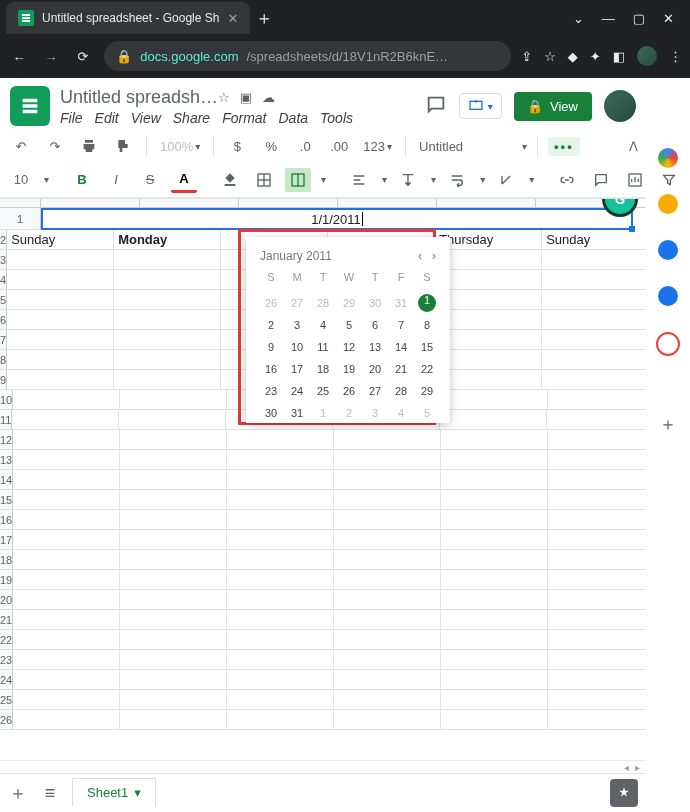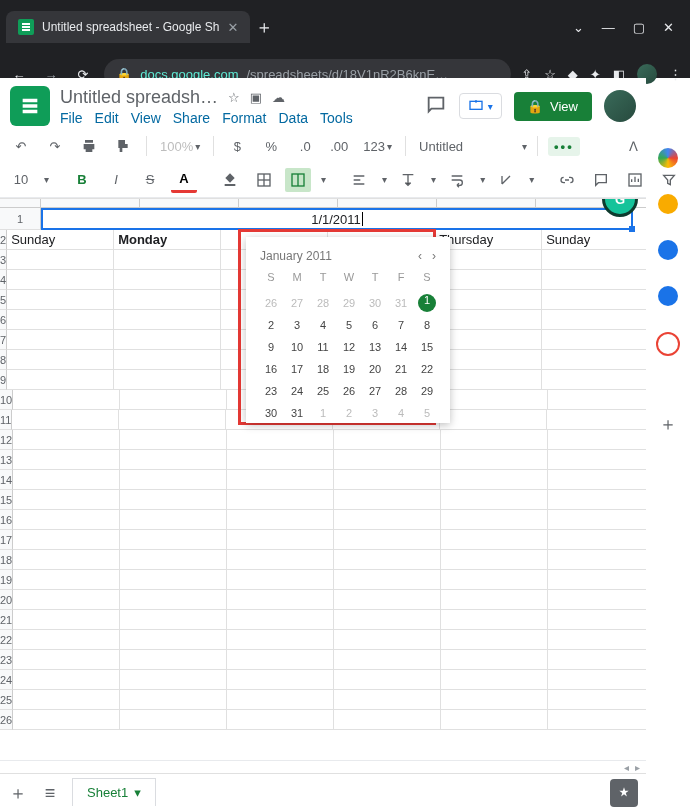--- a/index.html
+++ b/index.html
@@ -1,19 +1,19 @@
 <!DOCTYPE html>
 <html><head>
 <meta charset="utf-8">
 <style>
   html,body{margin:0;padding:0;font-family:Arial,Helvetica,sans-serif;font-size:13px;background:#fff;color:#202124;}
   body{width:690px;height:812px;overflow:hidden;position:relative;}
   
   .chrome{background:#202124;color:#e8eaed;height:78px;}
-  .tabs-row{display:flex;align-items:center;height:36px;padding:9px 6px;}
+  .tabs-row{display:flex;align-items:center;height:36px;padding:0 6px;}
   .tab{display:flex;align-items:center;gap:8px;background:#35363a;border-radius:8px 8px 0 0;padding:0 12px;height:32px;min-width:220px;}
   .tab .favicon{width:16px;height:16px;background:#0f9d58;border-radius:2px;display:flex;align-items:center;justify-content:center;}
   .tab .favicon svg{width:10px;height:10px;}
   .tab-title{flex:1;white-space:nowrap;overflow:hidden;text-overflow:ellipsis;font-size:12px;color:#e8eaed;}
   .tab-close{color:#9aa0a6;}
   .new-tab{width:28px;height:28px;display:flex;align-items:center;justify-content:center;color:#e8eaed;font-size:18px;}
   .win-controls{margin-left:auto;display:flex;gap:18px;padding-right:10px;color:#e8eaed;}
   .addr-row{display:flex;align-items:center;height:40px;padding:0 8px;gap:10px;}
   .nav-btn{width:22px;height:22px;display:flex;align-items:center;justify-content:center;color:#9aa0a6;}
   .nav-btn.active{color:#e8eaed;}
@@ -25,24 +25,24 @@
   
   .app{position:absolute;top:78px;left:0;right:44px;bottom:0;display:flex;flex-direction:column;background:#fff;}
   .side-panel{position:absolute;top:78px;right:0;width:44px;bottom:0;border-left:1px solid #e0e0e0;display:flex;flex-direction:column;align-items:center;padding-top:70px;gap:26px;}
   .side-dot{width:20px;height:20px;border-radius:50%;}
   .side-plus{color:#5f6368;font-size:18px;margin-top:30px;}
   
   .doc-header{display:flex;align-items:center;padding:8px 10px 0 10px;gap:10px;}
   .doc-icon{width:40px;height:40px;background:#0f9d58;border-radius:6px;display:flex;align-items:center;justify-content:center;}
   .doc-icon svg{width:22px;height:22px;}
   .doc-title-col{display:flex;flex-direction:column;gap:2px;}
-  .doc-title-row{display:flex;align-items:center;gap:10px;color:#5f6368;}
+  .doc-title-row{display:flex;align-items:center;color:#5f6368;}
   .doc-title{font-size:18px;color:#5f6368;}
   .title-icons{display:flex;gap:10px;color:#5f6368;}
-  .menu-row{display:flex;gap:12px;font-size:14px;color:#0369a1;}
+  .menu-row{display:flex;gap:12px;font-size:14px;color:#404040;font-style:italic;}
   .hdr-right{margin-left:auto;display:flex;align-items:center;gap:12px;}
   .pill{border:1px solid #dadce0;border-radius:4px;padding:4px 8px;display:flex;align-items:center;gap:4px;color:#1a73e8;}
   .share-btn{background:#188038;color:#fff;border-radius:4px;padding:7px 14px;display:flex;align-items:center;gap:6px;font-weight:500;}
   .avatar{width:32px;height:32px;border-radius:50%;background:linear-gradient(135deg,#3a6b5a,#274a3e);}
   
   .divider{border-bottom:1px solid #e8eaed;}
   .toolbar{display:flex;align-items:center;padding:4px 8px;gap:8px;color:#5f6368;font-size:13px;}
   .toolbar .sep{width:1px;height:20px;background:#e0e0e0;margin:0 2px;}
   .toolbar .btn{min-width:20px;height:24px;display:flex;align-items:center;justify-content:center;padding:0 3px;border-radius:2px;}
   .toolbar .caret{font-size:10px;color:#5f6368;margin-left:2px;}

